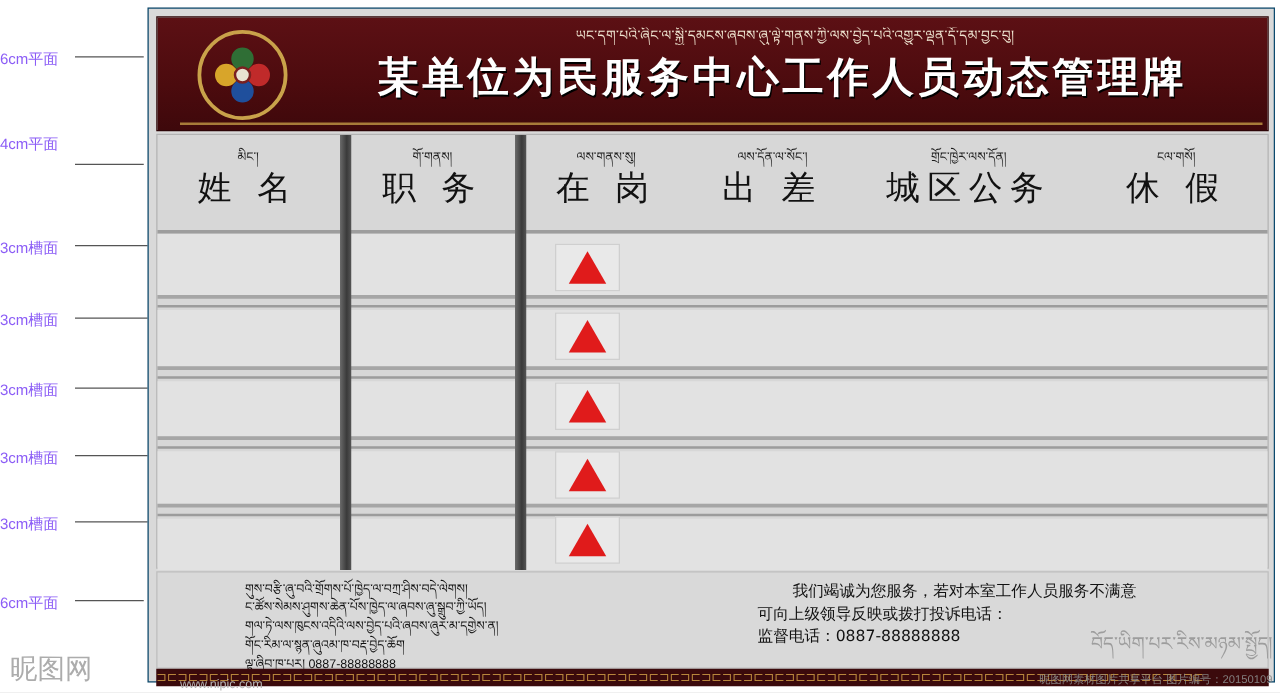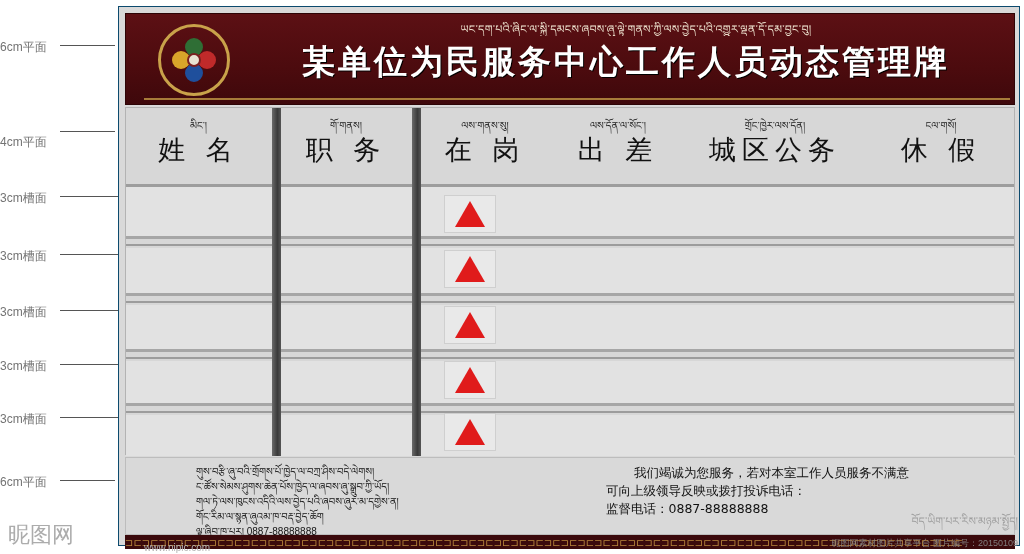--- a/index.html
+++ b/index.html
@@ -5,21 +5,21 @@
   html,body{margin:0;padding:0;}
   body{
     width:1024px;height:554px;overflow:hidden;
     background:#ffffff;
     font-family:"Liberation Sans","DejaVu Sans",sans-serif;
   }
   .stage{position:relative;width:1024px;height:554px;background:#fff;}
 
   
   .annots{position:absolute;left:0;top:0;width:118px;height:554px;}
-  .annot{position:absolute;left:0;font-size:12px;color:#737373;white-space:nowrap;}
+  .annot{position:absolute;left:0;font-size:12px;color:#8b5cf6;white-space:nowrap;}
   .annot .txt{display:inline-block;}
   .leader{position:absolute;height:1px;background:#555;}
 
   
   .board{
     position:absolute;left:118px;top:6px;width:902px;height:540px;
     background:#d9d9d9;
     border:1px solid #0c4a6e;
     box-sizing:border-box;
   }
@@ -133,32 +133,32 @@
   .ornament .greek{
     position:absolute;left:0;top:2px;white-space:nowrap;color:#b8863c;
     font-size:10px;letter-spacing:0px;font-family:"DejaVu Sans",sans-serif;
   }
 
   
   .wm-logo{position:absolute;left:8px;bottom:4px;font-size:22px;color:#9e9e9e;
            font-family:"DejaVu Sans","Liberation Sans",sans-serif;opacity:.85;}
   .wm-sub{position:absolute;left:12px;bottom:1px;font-size:10px;color:#b5b5b5;margin-left:24px;}
   .wm-right{position:absolute;right:6px;bottom:4px;font-size:9px;color:#8a8a8a;opacity:.9;white-space:nowrap;}
-  .wm-tib{position:absolute;right:6px;bottom:14px;font-size:11px;color:#8f8f8f;opacity:.8;white-space:nowrap;}
+  .wm-tib{position:absolute;right:6px;bottom:14px;font-size:15px;color:#8f8f8f;opacity:.8;white-space:nowrap;}
 </style>
 </head>
 <body>
 
 <div class="stage">
 
   <div class="annots">
     <div class="annot" style="top:39px;"><span class="txt">6cm平面</span></div>
     <div class="leader" style="left:60px;top:45px;width:55px;"></div>
 
-    <div class="annot" style="top:134px;"><span class="txt">4cm平面</span></div>
+    <div class="annot" style="top:107px;"><span class="txt">4cm平面</span></div>
     <div class="leader" style="left:60px;top:131px;width:55px;"></div>
 
     <div class="annot" style="top:190px;"><span class="txt">3cm槽面</span></div>
     <div class="leader" style="left:60px;top:196px;width:80px;"></div>
 
     <div class="annot" style="top:248px;"><span class="txt">3cm槽面</span></div>
     <div class="leader" style="left:60px;top:254px;width:80px;"></div>
 
     <div class="annot" style="top:304px;"><span class="txt">3cm槽面</span></div>
     <div class="leader" style="left:60px;top:310px;width:80px;"></div>

